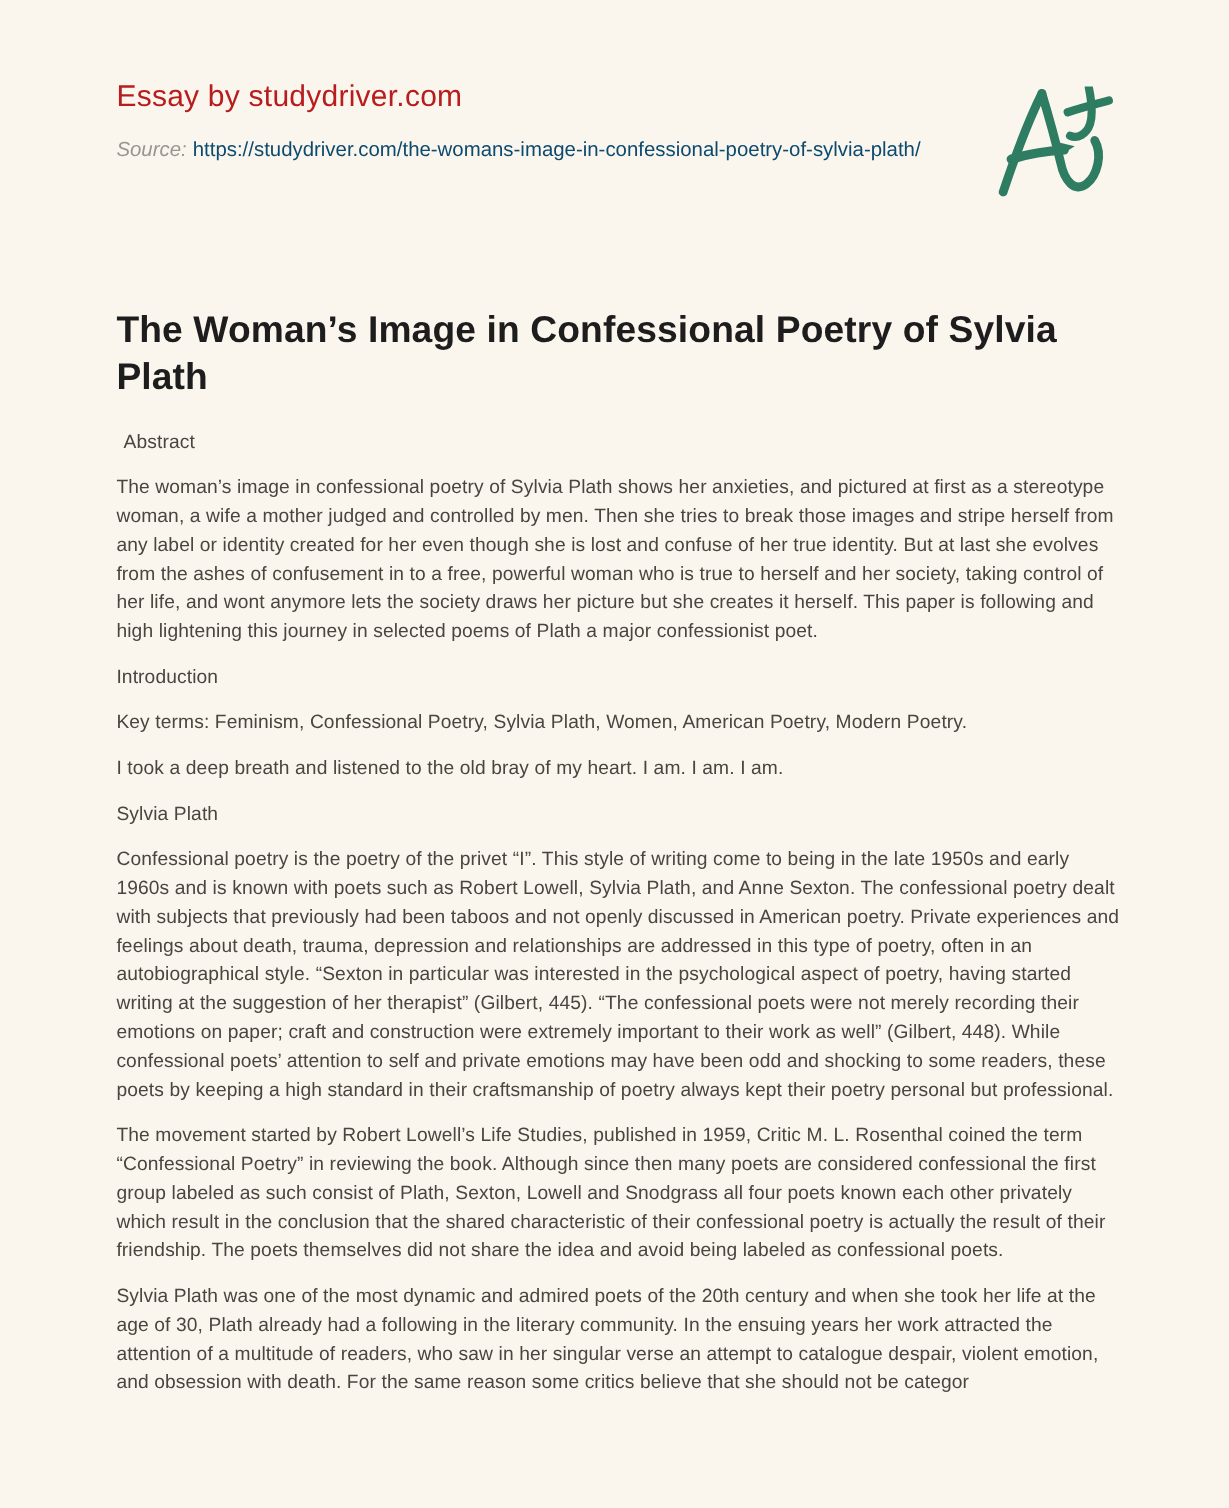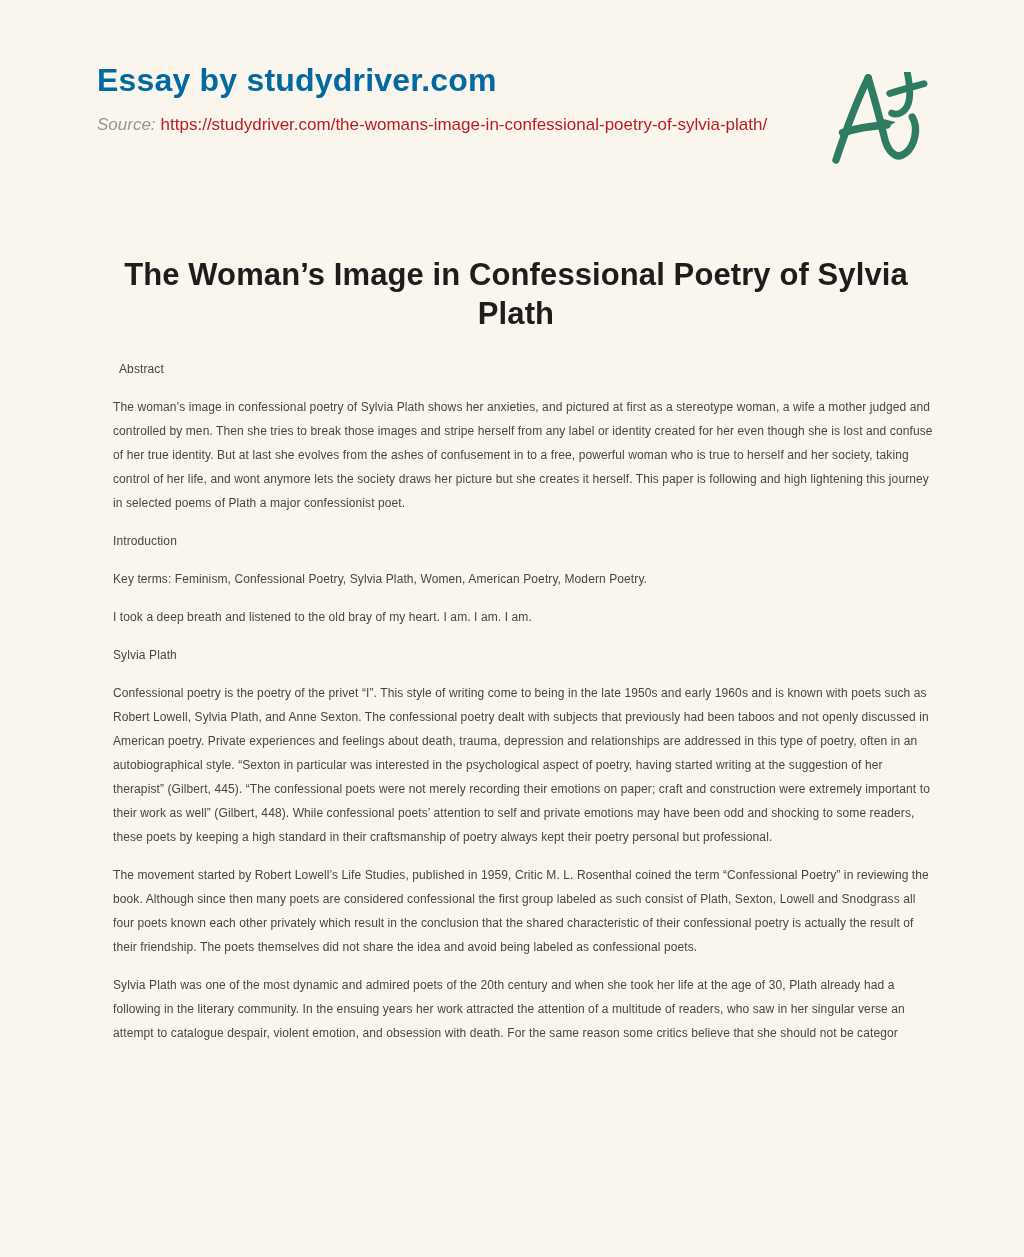--- a/index.html
+++ b/index.html
@@ -17,39 +17,39 @@
     overflow: hidden;
     font-family: "Liberation Sans", sans-serif;
   }
   .header {
     display: flex;
     justify-content: space-between;
     align-items: flex-start;
     min-height: 100px;
   }
   .site-title {
-    font-size: 32px;
-    font-weight: 700;
-    color: #0369a1;
+    font-size: 25px;
+    font-weight: 400;
+    color: #b91c1c;
     line-height: 30px;
     letter-spacing: 0.2px;
   }
   .source-line {
     margin-top: 16px;
     max-width: 700px;
     font-size: 17px;
     line-height: 27px;
   }
   .source-label {
     color: #9a968f;
     margin-right: 5px;
     font-style: italic;
   }
   .source-url {
-    color: #b91c1c;
+    color: #0c4a6e;
     text-decoration: none;
     cursor: pointer;
   }
   .logo {
     flex: 0 0 auto;
     margin-top: 7px;
     margin-right: 7px;
   }
   .logo svg {
     display: block;
@@ -57,26 +57,25 @@
     height: 92px;
   }
   .doc-title {
     margin: 90px 0 0 0;
     max-width: 840px;
     font-size: 31px;
     font-weight: 700;
     line-height: 39px;
     color: #1d1d1d;
     letter-spacing: 0.1px;
-    text-align: center;
   }
   .para {
-    margin: 0 0 14px 16px;
+    margin: 0 0 14px 0;
     max-width: 838px;
-    font-size: 12px;
+    font-size: 16px;
     line-height: 24px;
     color: #4a463f;
     letter-spacing: 0.1px;
   }
   .abstract-label {
     margin-top: 24px;
     padding-left: 6px;
   }
 </style>
 </head>

